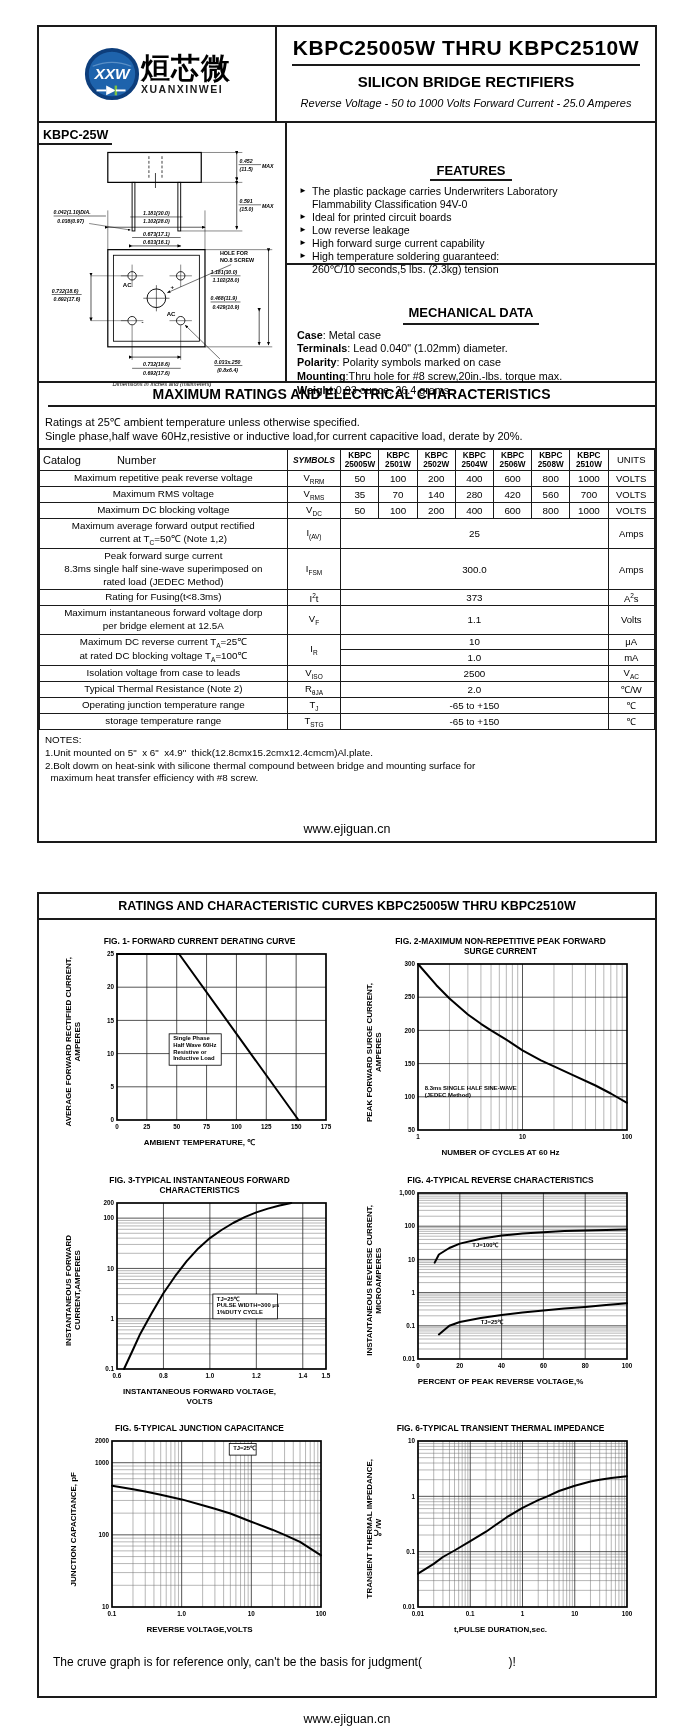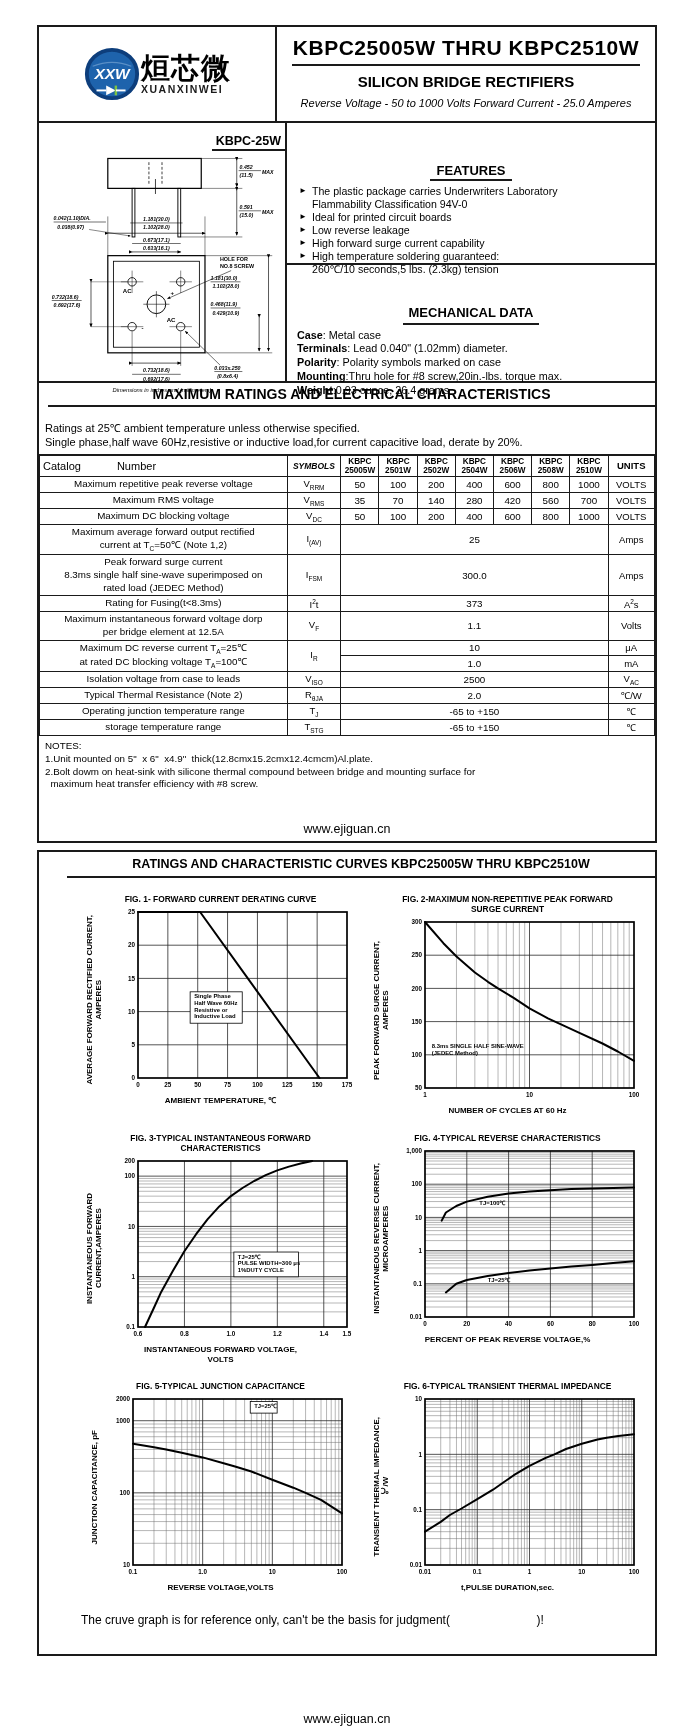--- a/index.html
+++ b/index.html
@@ -1,36 +1,36 @@
 <!DOCTYPE html>
 <html><head>
 <meta charset="utf-8">
 <style>
   html,body{margin:0;padding:0;background:#fff;}
   body{width:694px;font-family:"Liberation Sans",sans-serif;color:#000;}
   .sheet{position:relative;width:694px;height:1736px;background:#fff;overflow:hidden;}
   .box{position:absolute;left:37px;width:620px;border:2px solid #1a1a1a;background:#fff;box-sizing:border-box;}
   .page1{top:25px;height:818px;}
-  .page2{top:850px;height:806px;padding-left:28px;}
+  .page2{top:892px;height:806px;}
 
   
   .hdr{display:flex;border-bottom:2px solid #1a1a1a;height:94px;}
   .logo-cell{width:238px;border-right:2px solid #1a1a1a;display:flex;align-items:center;justify-content:center;box-sizing:border-box;}
   .logo-txt{text-align:left;}
   .logo-cn{font-size:29px;font-weight:bold;letter-spacing:1px;line-height:1.05;}
   .logo-en{font-size:10.5px;font-weight:bold;letter-spacing:1.5px;color:#1a1a1a;}
   .title-cell{flex:1;text-align:center;padding-top:9px;}
   .main-title{font-size:21px;font-weight:bold;letter-spacing:.5px;}
   .title-rule{border-top:2px solid #1a1a1a;width:92%;margin:4px auto 0;}
   .sub-title{font-size:15px;font-weight:bold;margin-top:7px;}
   .tagline{font-style:italic;font-size:11px;margin-top:7px;}
 
   
   .body-cols{display:flex;border-bottom:2px solid #1a1a1a;height:258px;}
-  .left-col{width:248px;border-right:2px solid #1a1a1a;box-sizing:border-box;text-align:right;padding-top:8px;}
+  .left-col{width:248px;border-right:2px solid #1a1a1a;box-sizing:border-box;text-align:left;padding-top:2px;}
   .pkg-title{display:inline-block;font-size:12.5px;font-weight:bold;border-bottom:2px solid #1a1a1a;padding:0 4px 1px;}
   .pkg-svg{width:228px;height:auto;display:block;margin:0 auto;}
   .pkg-svg text{font-family:"Liberation Sans",sans-serif;}
   .dim{font-size:5.6px;font-weight:bold;font-style:italic;}
   .dimc{font-size:5.6px;font-weight:bold;font-style:italic;text-anchor:middle;}
   .term{font-size:6.5px;font-weight:bold;}
   .holetxt{font-size:5.8px;font-weight:bold;}
   .cap{font-size:6.2px;font-style:italic;text-anchor:middle;}
   .right-col{flex:1;display:flex;flex-direction:column;}
   .features{height:142px;border-bottom:2px solid #1a1a1a;padding:4px 10px 0;box-sizing:border-box;}
@@ -38,28 +38,28 @@
   .sec-head span{display:inline-block;font-size:13px;font-weight:bold;border-bottom:2px solid #1a1a1a;padding:0 6px 1px;margin-top:34px;}
   .feat-list{list-style:none;margin:2px 0 0;padding:0 0 0 2px;font-size:10.6px;line-height:1.22;}
   .feat-list li{display:flex;}
   .bullet{width:13px;flex:0 0 13px;font-size:8px;line-height:1.6;}
   .feat-text{white-space:pre-line;}
   .mech{padding:4px 10px 0;font-size:10.8px;line-height:1.28;}
   .mech-row b{font-weight:bold;}
 
   
   .sec-title{border-bottom:2px solid #1a1a1a;text-align:center;font-weight:bold;font-size:14px;padding:3px 0;margin-left:9px;}
-  .conds{font-size:11px;padding:15px 6px 4px;line-height:1.25;}
+  .conds{font-size:11px;padding:9px 6px 4px;line-height:1.25;}
   table.ratings{width:100%;border-collapse:collapse;table-layout:fixed;border-top:2px solid #1a1a1a;}
   table.ratings th,table.ratings td{border:1px solid #1a1a1a;padding:1px 3px;overflow:hidden;}
   th.c-param{text-align:left;font-weight:normal;font-size:11px;}
   th.c-param .sp{display:inline-block;width:36px;}
   th.c-sym{font-style:italic;font-size:8.5px;font-weight:bold;}
   th.dev{font-size:8.2px;font-weight:bold;white-space:pre-line;line-height:1.15;text-align:center;}
-  th.c-unit{font-size:9.5px;font-weight:bold;}
+  th.c-unit{font-size:9.5px;font-weight:normal;}
   td.param{font-size:9.8px;text-align:center;white-space:pre-line;line-height:1.3;}
   td.sym{font-size:9.5px;text-align:center;}
   td.val{font-size:9.8px;text-align:center;}
   td.unit{font-size:9.5px;text-align:center;}
   sub{font-size:6.5px;}
   sup{font-size:6.5px;}
 
   .notes{font-size:9.8px;padding:4px 6px;line-height:1.3;}
   .notes div{white-space:pre;}
   .p1-footer{position:absolute;bottom:5px;left:0;width:100%;text-align:center;font-size:12.5px;}

